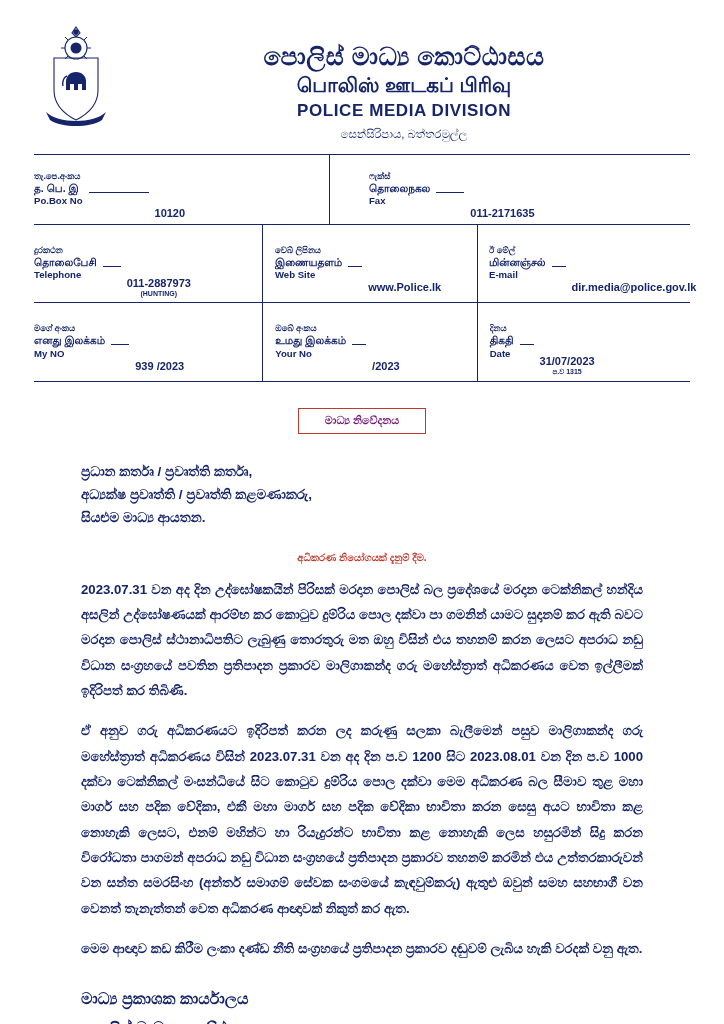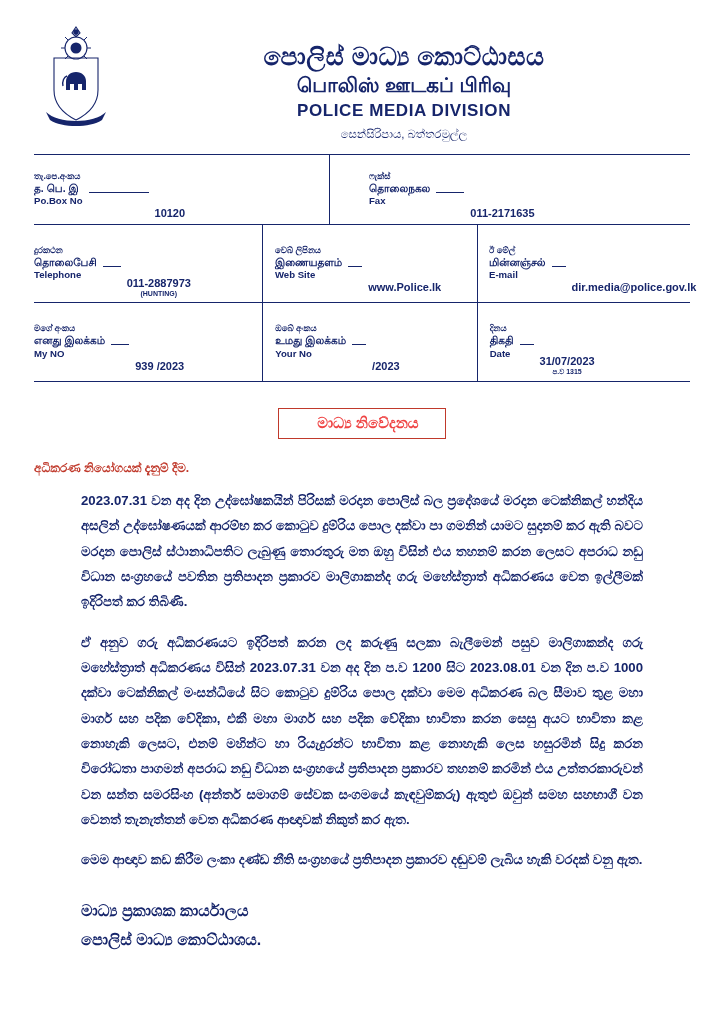--- a/index.html
+++ b/index.html
@@ -145,43 +145,43 @@
   .row3 .cell-c { width: 215px; }
 
   
   .release-title-wrap {
     text-align: center;
     margin-top: 26px;
   }
   .release-title {
     display: inline-block;
     border: 1.4px solid #c0392b;
-    padding: 5px 26px 6px 38px;
-    color: #ef4444;
-    font-size: 15px;
+    padding: 5px 26px 6px 26px;
+    color: #701a75;
+    font-size: 11px;
     font-weight: bold;
   }
 
   
   .addressee {
     margin-top: 26px;
     padding-left: 47px;
     font-size: 13.5px;
     font-weight: bold;
     line-height: 1.72;
     color: #16256b;
   }
 
   
   .subject {
     margin-top: 22px;
-    text-align: left;
+    text-align: center;
     color: #c0392b;
     font-weight: bold;
-    font-size: 12px;
+    font-size: 10px;
   }
 
   
   .body-text {
     margin-top: 13px;
     padding: 0 47px;
     font-size: 13.2px;
     line-height: 1.92;
     color: #16256b;
     text-align: justify;
@@ -346,20 +346,25 @@
       </div>
     </div>
 
     <div class="rule"></div>
   </div>
 
   <div class="release-title-wrap">
     <div class="release-title">මාධ්‍ය නිවේදනය</div>
   </div>
 
+  <div class="addressee">
+    <div>ප්‍රධාන කර්තෘ / ප්‍රවෘත්ති කර්තෘ,</div>
+    <div>අධ්‍යක්ෂ ප්‍රවෘත්ති / ප්‍රවෘත්ති කළමණාකරු,</div>
+    <div>සියළුම මාධ්‍ය ආයතන.</div>
+  </div>
 
   <div class="subject">අධිකරණ නියෝගයක් දැනුම් දීම.</div>
 
   <div class="body-text">
     <p>2023.07.31 වන අද දින උද්ඝෝෂකයින් පිරිසක් මරදාන පොලිස් බල ප්‍රදේශයේ මරදාන ටෙක්නිකල් හන්දිය අසලින් උද්ඝෝෂණයක් ආරම්භ කර කොටුව දුම්රිය පොල දක්වා පා ගමනින් යාමට සුදානම් කර ඇති බවට මරදාන පොලිස් ස්ථානාධිපතිට ලැබුණු තොරතුරු මත ඔහු විසින් එය තහනම් කරන ලෙසට අපරාධ නඩු විධාන සංග්‍රහයේ පවතින ප්‍රතිපාදන ප්‍රකාරව මාලිගාකන්ද ගරු මහේස්ත්‍රාත් අධිකරණය වෙත ඉල්ලීමක් ඉදිරිපත් කර තිබිණි.</p>
     <p>ඒ අනුව ගරු අධිකරණයට ඉදිරිපත් කරන ලද කරුණු සලකා බැලීමෙන් පසුව මාලිගාකන්ද ගරු මහේස්ත්‍රාත් අධිකරණය විසින් 2023.07.31 වන අද දින ප.ව 1200 සිට 2023.08.01 වන දින ප.ව 1000 දක්වා ටෙක්නිකල් මංසන්ධියේ සිට කොටුව දුම්රිය පොල දක්වා මෙම අධිකරණ බල සීමාව තුළ මහා මාර්ග සහ පදික වේදිකා, එකී මහා මාර්ග සහ පදික වේදිකා භාවිතා කරන සෙසු අයට භාවිතා කළ නොහැකි ලෙසට, එනම් මහින්ට හා රියැදුරන්ට භාවිතා කළ නොහැකි ලෙස හසුරමින් සිදු කරන විරෝධතා පාගමන් අපරාධ නඩු විධාන සංග්‍රහයේ ප්‍රතිපාදන ප්‍රකාරව තහනම් කරමින් එය උත්තරකාරුවන් වන සන්ත සමරසිංහ (අන්තර් සමාගම් සේවක සංගමයේ කැඳවුම්කරු) ඇතුළු ඔවුන් සමහ සහභාගී වන වෙනත් තැනැත්තන් වෙත අධිකරණ ආඥාවක් නිකුත් කර ඇත.</p>
     <p>මෙම ආඥාව කඩ කිරීම ලංකා දණ්ඩ නීති සංග්‍රහයේ ප්‍රතිපාදන ප්‍රකාරව දඬුවම් ලැබිය හැකි වරදක් වනු ඇත.</p>
   </div>
 
   <div class="signoff">

